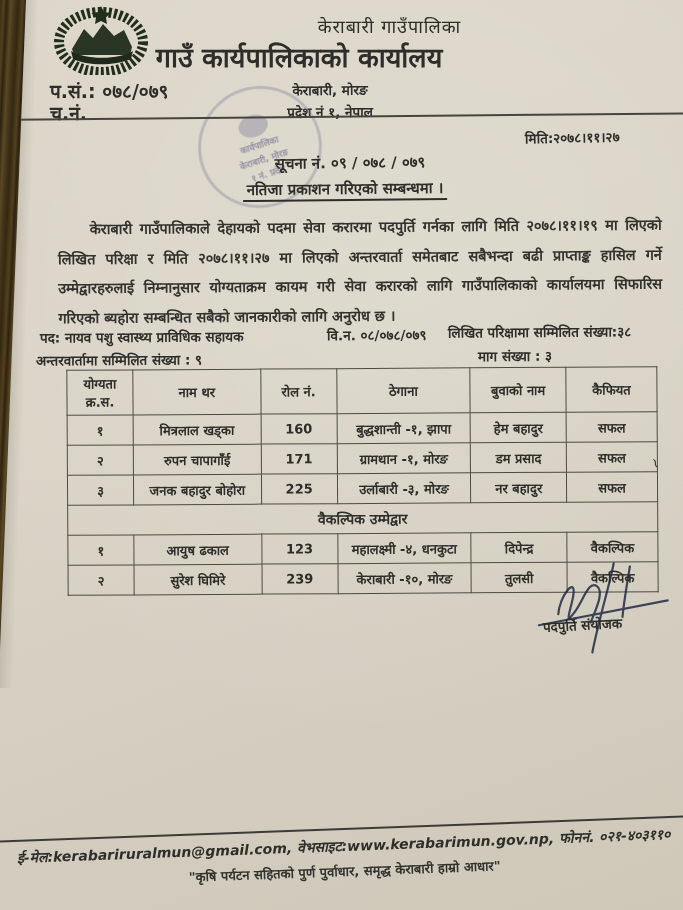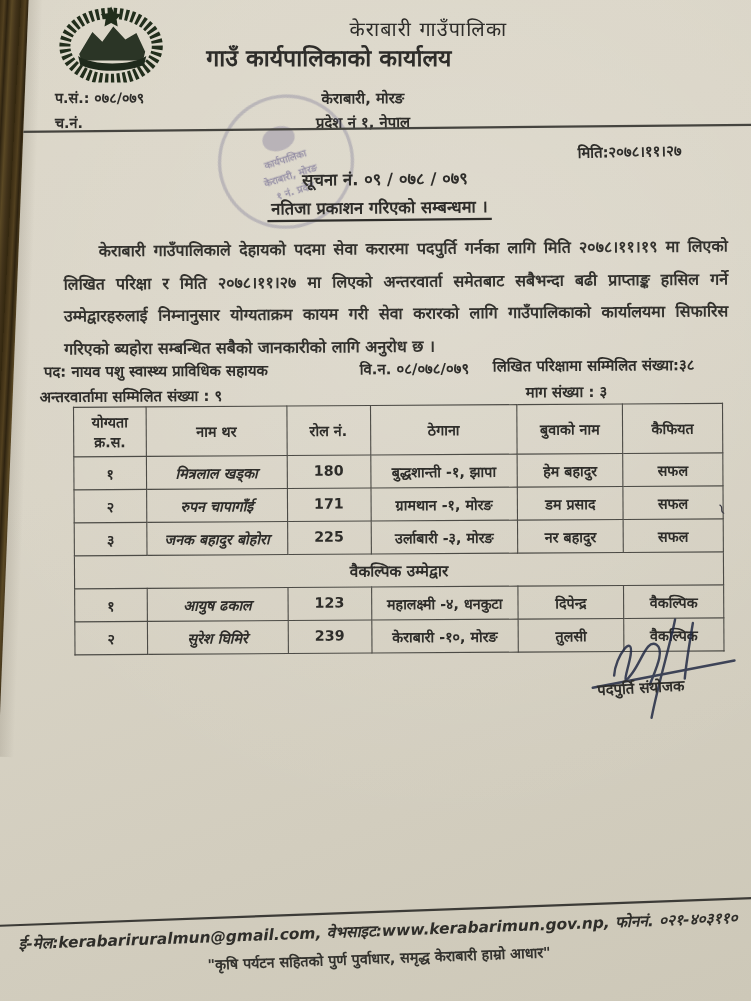--- a/index.html
+++ b/index.html
@@ -20,22 +20,22 @@
   }
   #left-edge-shadow{
     position:absolute;left:-8px;top:-12px;width:34px;height:700px;
     transform:rotate(2.2deg);
     background:linear-gradient(90deg,rgba(30,20,5,.35),rgba(30,20,5,.12) 55%,rgba(0,0,0,0));
   }
   .abs{position:absolute;}
   .ink{color:#2e2d2a;}
   
   #muni-name{left:0;top:14px;width:683px;text-align:center;font-size:18px;font-weight:normal;letter-spacing:1px;padding-left:48px;}
-  #office-name{left:0;top:38px;width:598px;text-align:center;font-size:21px;font-weight:bold;}
-  #ref-block{left:50px;top:80px;font-size:13px;font-weight:bold;line-height:22px;}
+  #office-name{left:0;top:38px;width:598px;text-align:center;font-size:27px;font-weight:bold;}
+  #ref-block{left:50px;top:80px;font-size:19px;font-weight:bold;line-height:22px;}
   #addr-block{left:0;top:79px;width:660px;text-align:center;font-size:13.5px;font-weight:bold;line-height:22px;transform:rotate(-.4deg);}
   #emblem{left:48px;top:5px;width:106px;height:70px;}
   #header-rule{left:0;top:119px;width:690px;height:2px;background:#45443f;transform:rotate(-.55deg);transform-origin:left center;}
   
   #stamp{
     left:198px;top:86px;width:118px;height:116px;border-radius:50%;
     border:3px solid rgba(98,92,138,.28);
     transform:rotate(-18deg);
     display:flex;flex-direction:column;justify-content:center;align-items:center;gap:2px;
     color:rgba(92,86,134,.55);font-size:9px;font-weight:bold;text-align:center;
@@ -63,21 +63,21 @@
   #result-table{
     left:67px;top:368px;width:591px;border-collapse:collapse;transform:rotate(-.35deg);
     font-size:13px;color:#2e2d2a;
   }
   #result-table td,#result-table th{
     border:1.4px solid #4c4b46;padding:2px 4px;text-align:center;vertical-align:middle;
     font-weight:bold;
   }
   #result-table th{height:40px;font-size:13px;}
   #result-table td{height:25px;}
-  td.name-cell{text-align:left;padding-left:12px;font-style:italic;}
+  td.name-cell{text-align:left;padding-left:12px;}
   td.section-cell{height:32px;font-size:14px;}
   
   #pen-tick{left:650px;top:455px;font-size:14px;color:#3a3a44;transform:rotate(70deg);}
   
   #sig-block{left:520px;top:560px;width:160px;height:95px;transform:rotate(-3deg);}
   #sig-title{position:absolute;left:22px;top:55px;font-size:13.5px;font-weight:bold;color:#2e2d2a;}
   
   #footer{left:-6px;top:828px;width:700px;transform:rotate(-2.1deg);}
   #footer-rule{width:100%;height:2px;background:#3c3b37;}
   #contact-line{margin-top:6px;text-align:center;font-size:14px;font-style:italic;font-weight:bold;color:#2f2e2a;}
@@ -148,21 +148,21 @@
         <th>योग्यता क्र.स.</th>
         <th>नाम थर</th>
         <th>रोल नं.</th>
         <th>ठेगाना</th>
         <th>बुवाको नाम</th>
         <th>कैफियत</th>
       </tr>
       <tr>
         <td>१</td>
         <td class="name-cell">मित्रलाल खड्का</td>
-        <td>180</td>
+        <td>160</td>
         <td>बुद्धशान्ती -१, झापा</td>
         <td>हेम बहादुर</td>
         <td>सफल</td>
       </tr>
       <tr>
         <td>२</td>
         <td class="name-cell">रुपन चापागाँई</td>
         <td>171</td>
         <td>ग्रामथान -१, मोरङ</td>
         <td>डम प्रसाद</td>

